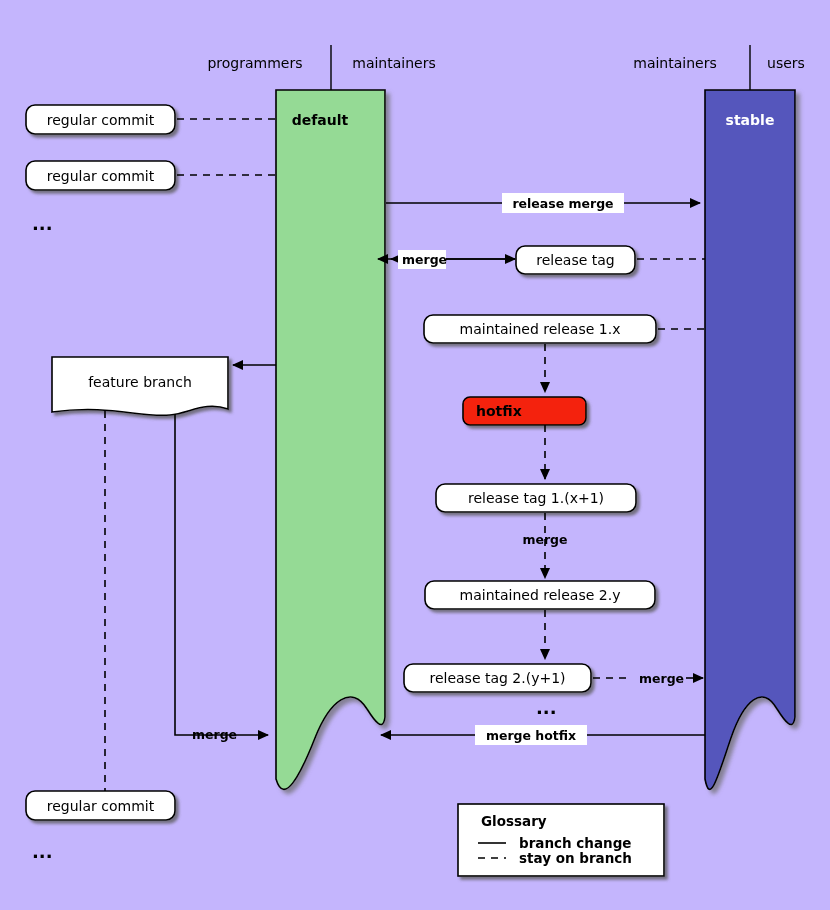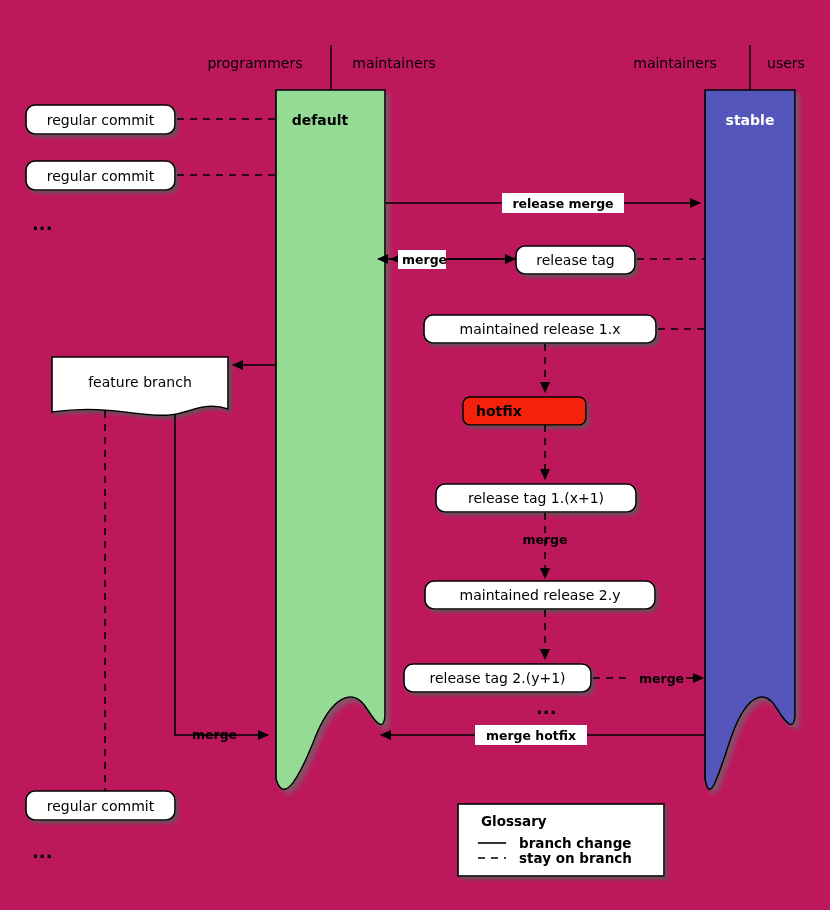--- a/index.html
+++ b/index.html
@@ -10,21 +10,21 @@
   body {
     width: 830px;
     height: 910px;
     font-family: "DejaVu Sans", sans-serif;
     overflow: hidden;
   }
   #stage {
     position: relative;
     width: 830px;
     height: 910px;
-    background: #be185d;
+    background: #c4b5fd;
   }
   #stage > svg {
     position: absolute;
     left: 0;
     top: 0;
   }
   text {
     font-family: "DejaVu Sans", sans-serif;
     fill: #000000;
   }

